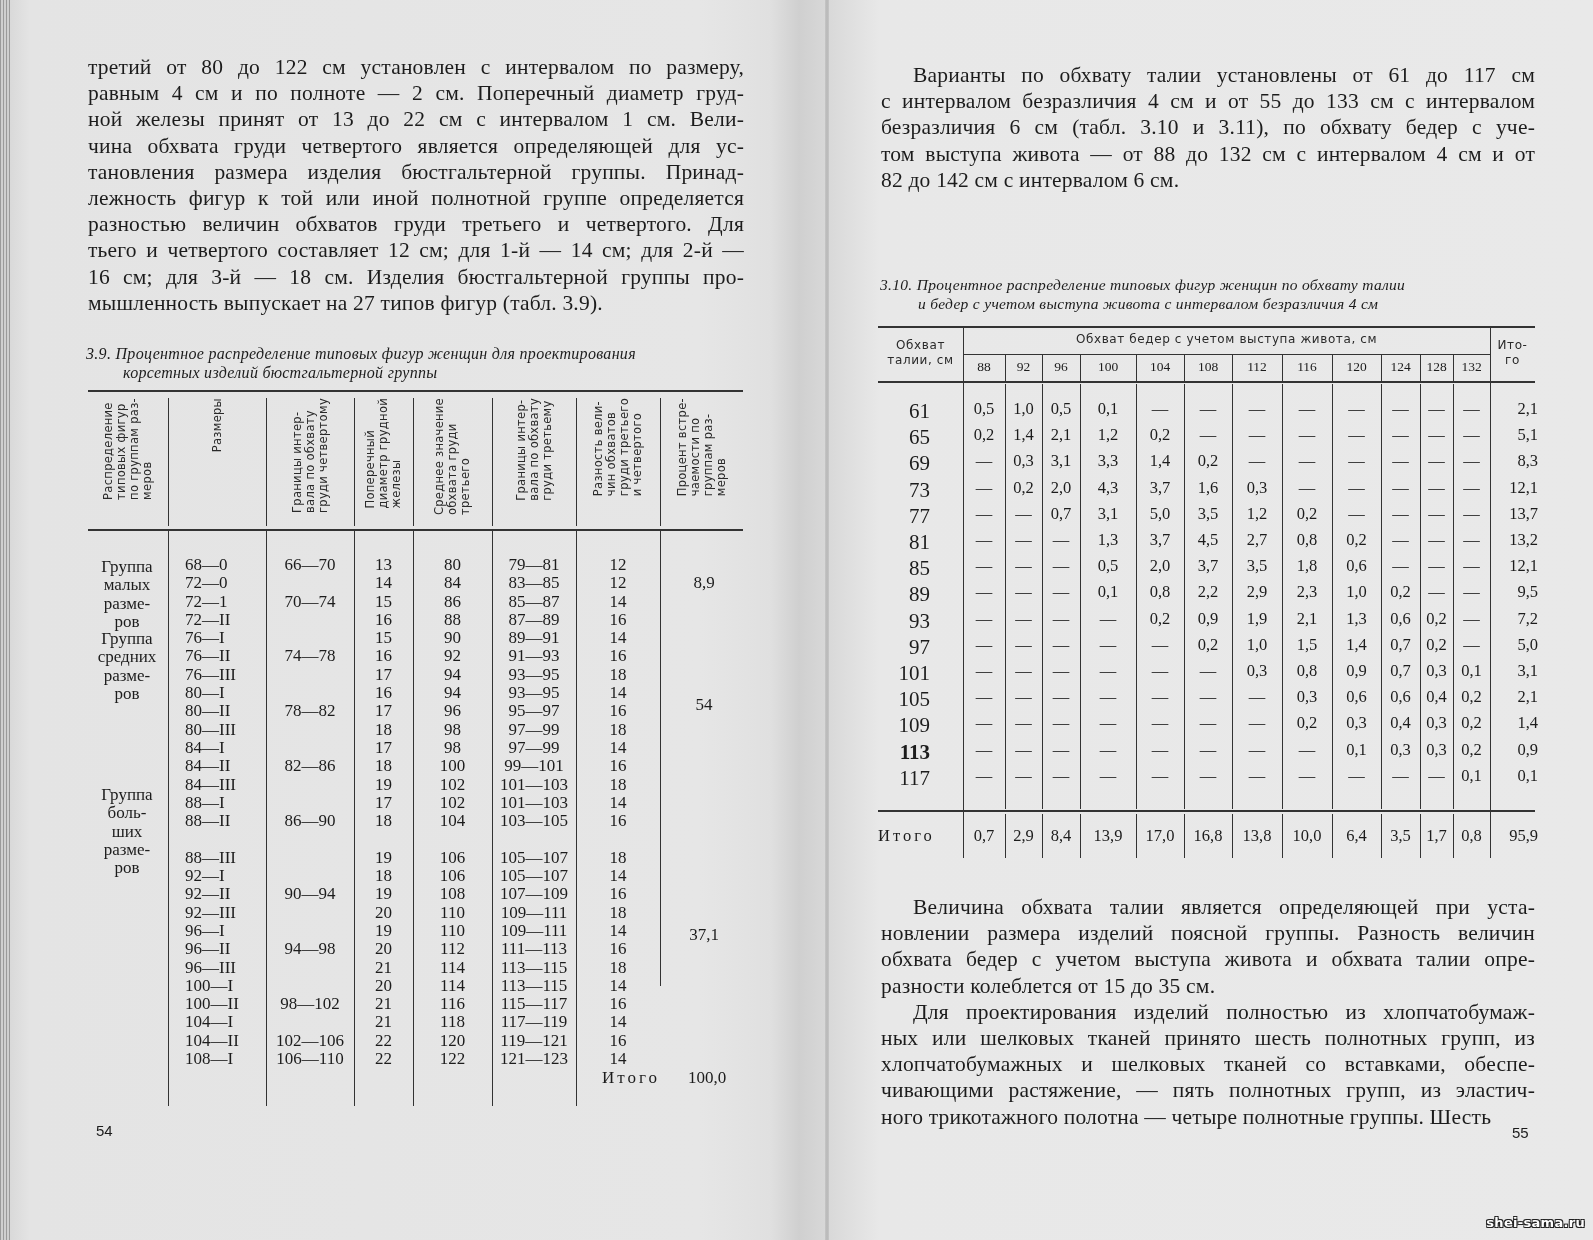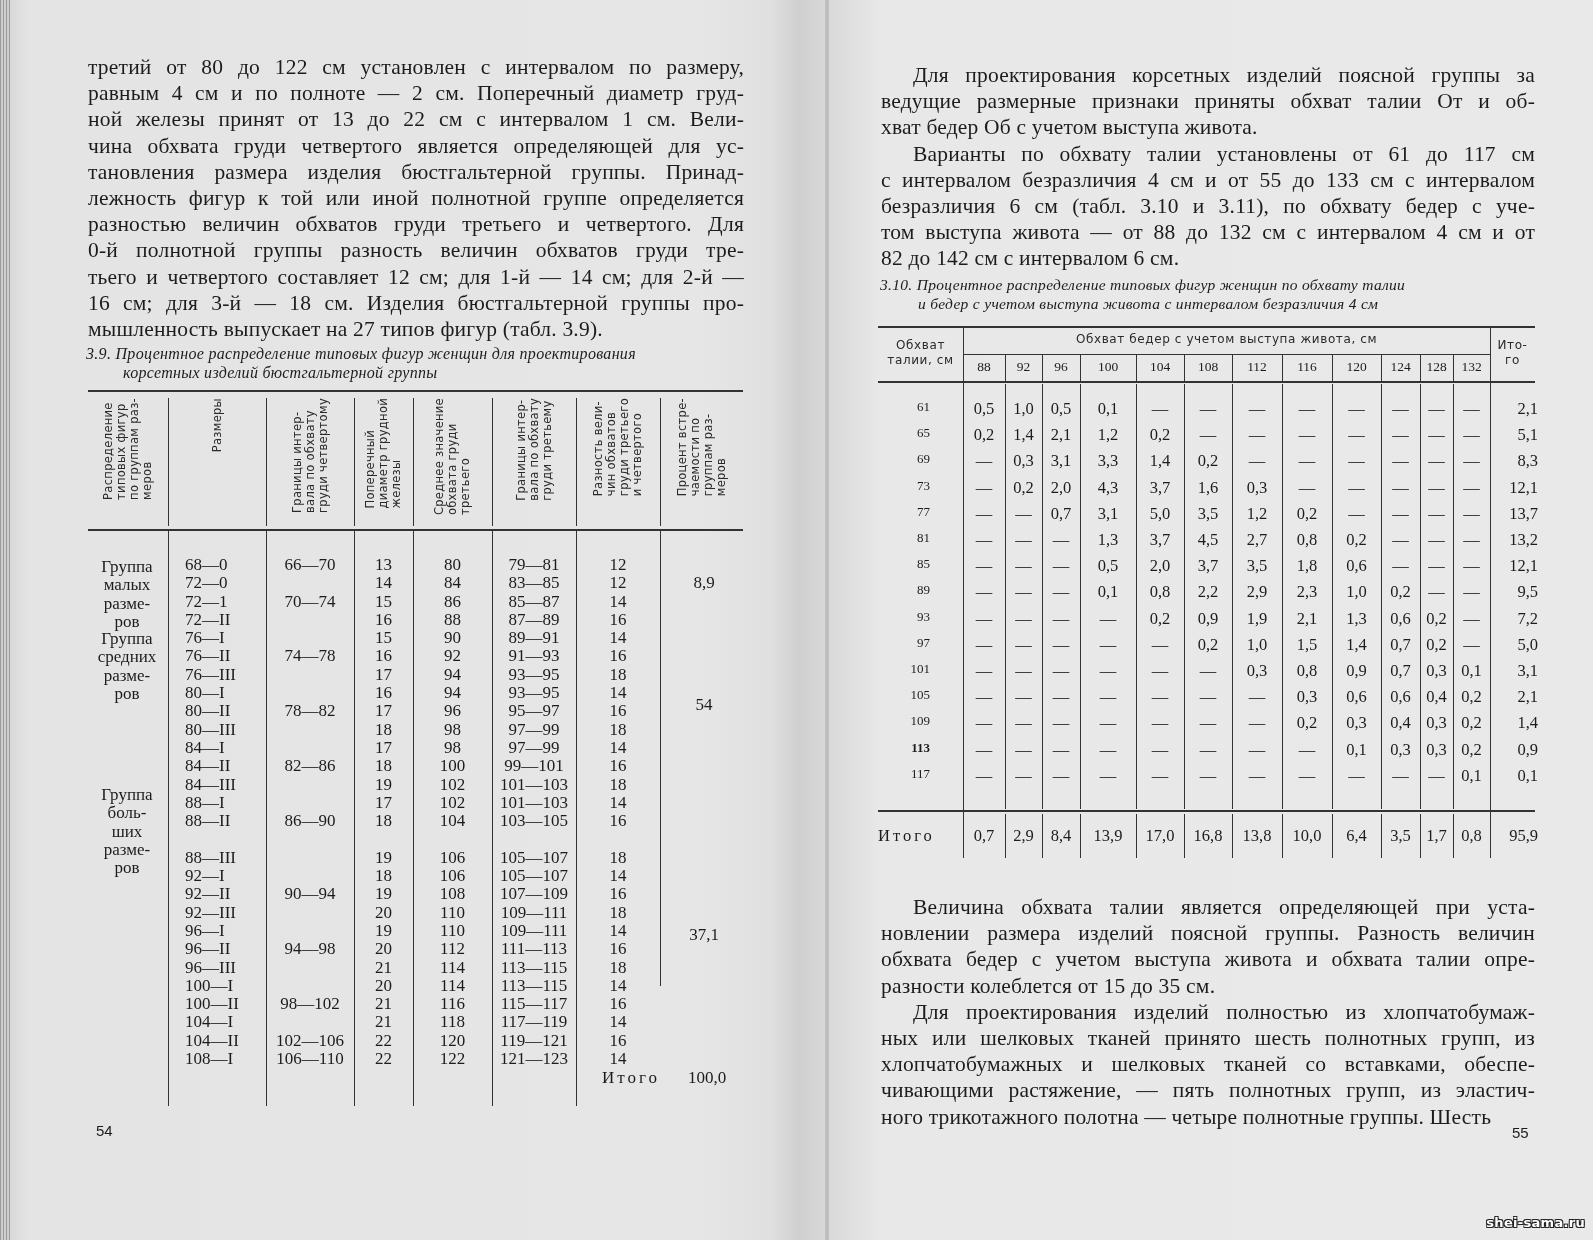--- a/index.html
+++ b/index.html
@@ -41,21 +41,21 @@
   .t39 .pct { position:absolute; font-size:17px; }
 
   
   .t310 { position:absolute; left:878px; top:326px; width:660px; }
   .t310 .rule { position:absolute; left:0; width:657px; border-top:2px solid #333; }
   .t310 .vl { position:absolute; border-left:1.3px solid #333; }
   .t310 .hl { position:absolute; border-top:1.3px solid #333; }
   .t310 .htxt { position:absolute; font-family:"DejaVu Sans","Liberation Sans",sans-serif; font-size:12px; color:#2a2a2a; letter-spacing:0.6px; }
   .t310 .hc { position:absolute; top:33px; font-size:13.5px; text-align:center; }
   .t310 .cell { position:absolute; font-size:16.5px; text-align:center; }
-  .t310 .rowlabel { position:absolute; font-size:13px; text-align:right; width:40px; }
+  .t310 .rowlabel { position:absolute; font-size:21px; text-align:right; width:40px; }
   .pagenum { position:absolute; font-family:"Liberation Sans","DejaVu Sans",sans-serif; font-size:15px; }
   .watermark {
     position:absolute; right:8px; bottom:10px; font-family:"DejaVu Sans",sans-serif;
     font-weight:bold; font-size:13px; color:#fff; background:transparent;
     text-shadow:-1px -1px 0 #222,1px -1px 0 #222,-1px 1px 0 #222,1px 1px 0 #222;
     letter-spacing:0.3px;
   }
 </style>
 </head>
 <body>
@@ -67,21 +67,20 @@
 
 <div class="para" id="lp-para" style="left:88px; top:54px; width:656px;">
     <div>
       <div style="text-align:justify;text-align-last:justify;">третий от 80 до 122 см установлен с интервалом  по  размеру,</div>
       <div style="text-align:justify;text-align-last:justify;">равным 4 см и по полноте — 2 см. Поперечный диаметр груд-</div>
       <div style="text-align:justify;text-align-last:justify;">ной железы принят от 13 до 22 см с интервалом 1 см. Вели-</div>
       <div style="text-align:justify;text-align-last:justify;">чина обхвата груди четвертого является определяющей для ус-</div>
       <div style="text-align:justify;text-align-last:justify;">тановления размера изделия бюстгальтерной группы. Принад-</div>
       <div style="text-align:justify;text-align-last:justify;">лежность фигур к той или иной полнотной группе определяется</div>
       <div style="text-align:justify;text-align-last:justify;">разностью величин обхватов груди третьего и четвертого. Для</div>
-      <div style="text-align:justify;text-align-last:justify;">0-й полнотной группы разность величин  обхватов  груди  тре-</div>
       <div style="text-align:justify;text-align-last:justify;">тьего и четвертого составляет 12 см; для 1-й — 14 см; для 2-й —</div>
       <div style="text-align:justify;text-align-last:justify;">16 см; для 3-й — 18 см. Изделия бюстгальтерной группы про-</div>
       <div style="text-align:left;text-align-last:left;">мышленность выпускает на 27 типов фигур (табл. 3.9).</div>
     </div>
   </div>
 
 <div class="caption" style="left:86px; top:344px; width:660px;">
   <div>3.9. Процентное распределение типовых фигур женщин для проектирования</div>
   <div style="padding-left:37px;">корсетных изделий бюстгальтерной группы</div>
 </div>
@@ -340,25 +339,20 @@
     <div class="pct" style="left:586px;width:60px;text-align:center;top:183px;">8,9</div>
     <div class="pct" style="left:586px;width:60px;text-align:center;top:305px;">54</div>
     <div class="pct" style="left:586px;width:60px;text-align:center;top:535px;">37,1</div>
     <div class="pct" style="left:514px;top:678px;letter-spacing:3px;">Итого</div>
     <div class="pct" style="left:600px;top:678px;">100,0</div>
   </div>
 
 <div class="pagenum" style="left:96px; top:1122px;">54</div>
 
 <div class="para" id="rp-para1" style="left:881px; top:62px; width:654px;">
-    <div>
-      <div style="text-align:justify;text-align-last:justify;padding-left:32px;">Для проектирования корсетных изделий поясной группы за</div>
-      <div style="text-align:justify;text-align-last:justify;">ведущие размерные признаки приняты обхват талии Oт и об-</div>
-      <div style="text-align:left;text-align-last:left;">хват бедер Oб с учетом выступа живота.</div>
-    </div>
     <div>
       <div style="text-align:justify;text-align-last:justify;padding-left:32px;">Варианты по обхвату талии установлены от 61 до  117  см</div>
       <div style="text-align:justify;text-align-last:justify;">с интервалом безразличия 4 см и от 55 до 133 см с интервалом</div>
       <div style="text-align:justify;text-align-last:justify;">безразличия 6 см (табл. 3.10 и 3.11), по обхвату бедер с уче-</div>
       <div style="text-align:justify;text-align-last:justify;">том выступа живота — от 88 до 132 см с интервалом 4 см и от</div>
       <div style="text-align:left;text-align-last:left;">82 до 142 см с интервалом 6 см.</div>
     </div>
   </div>
 
 <div class="caption" style="left:880px; top:275px; width:660px; font-size:15.5px;">

